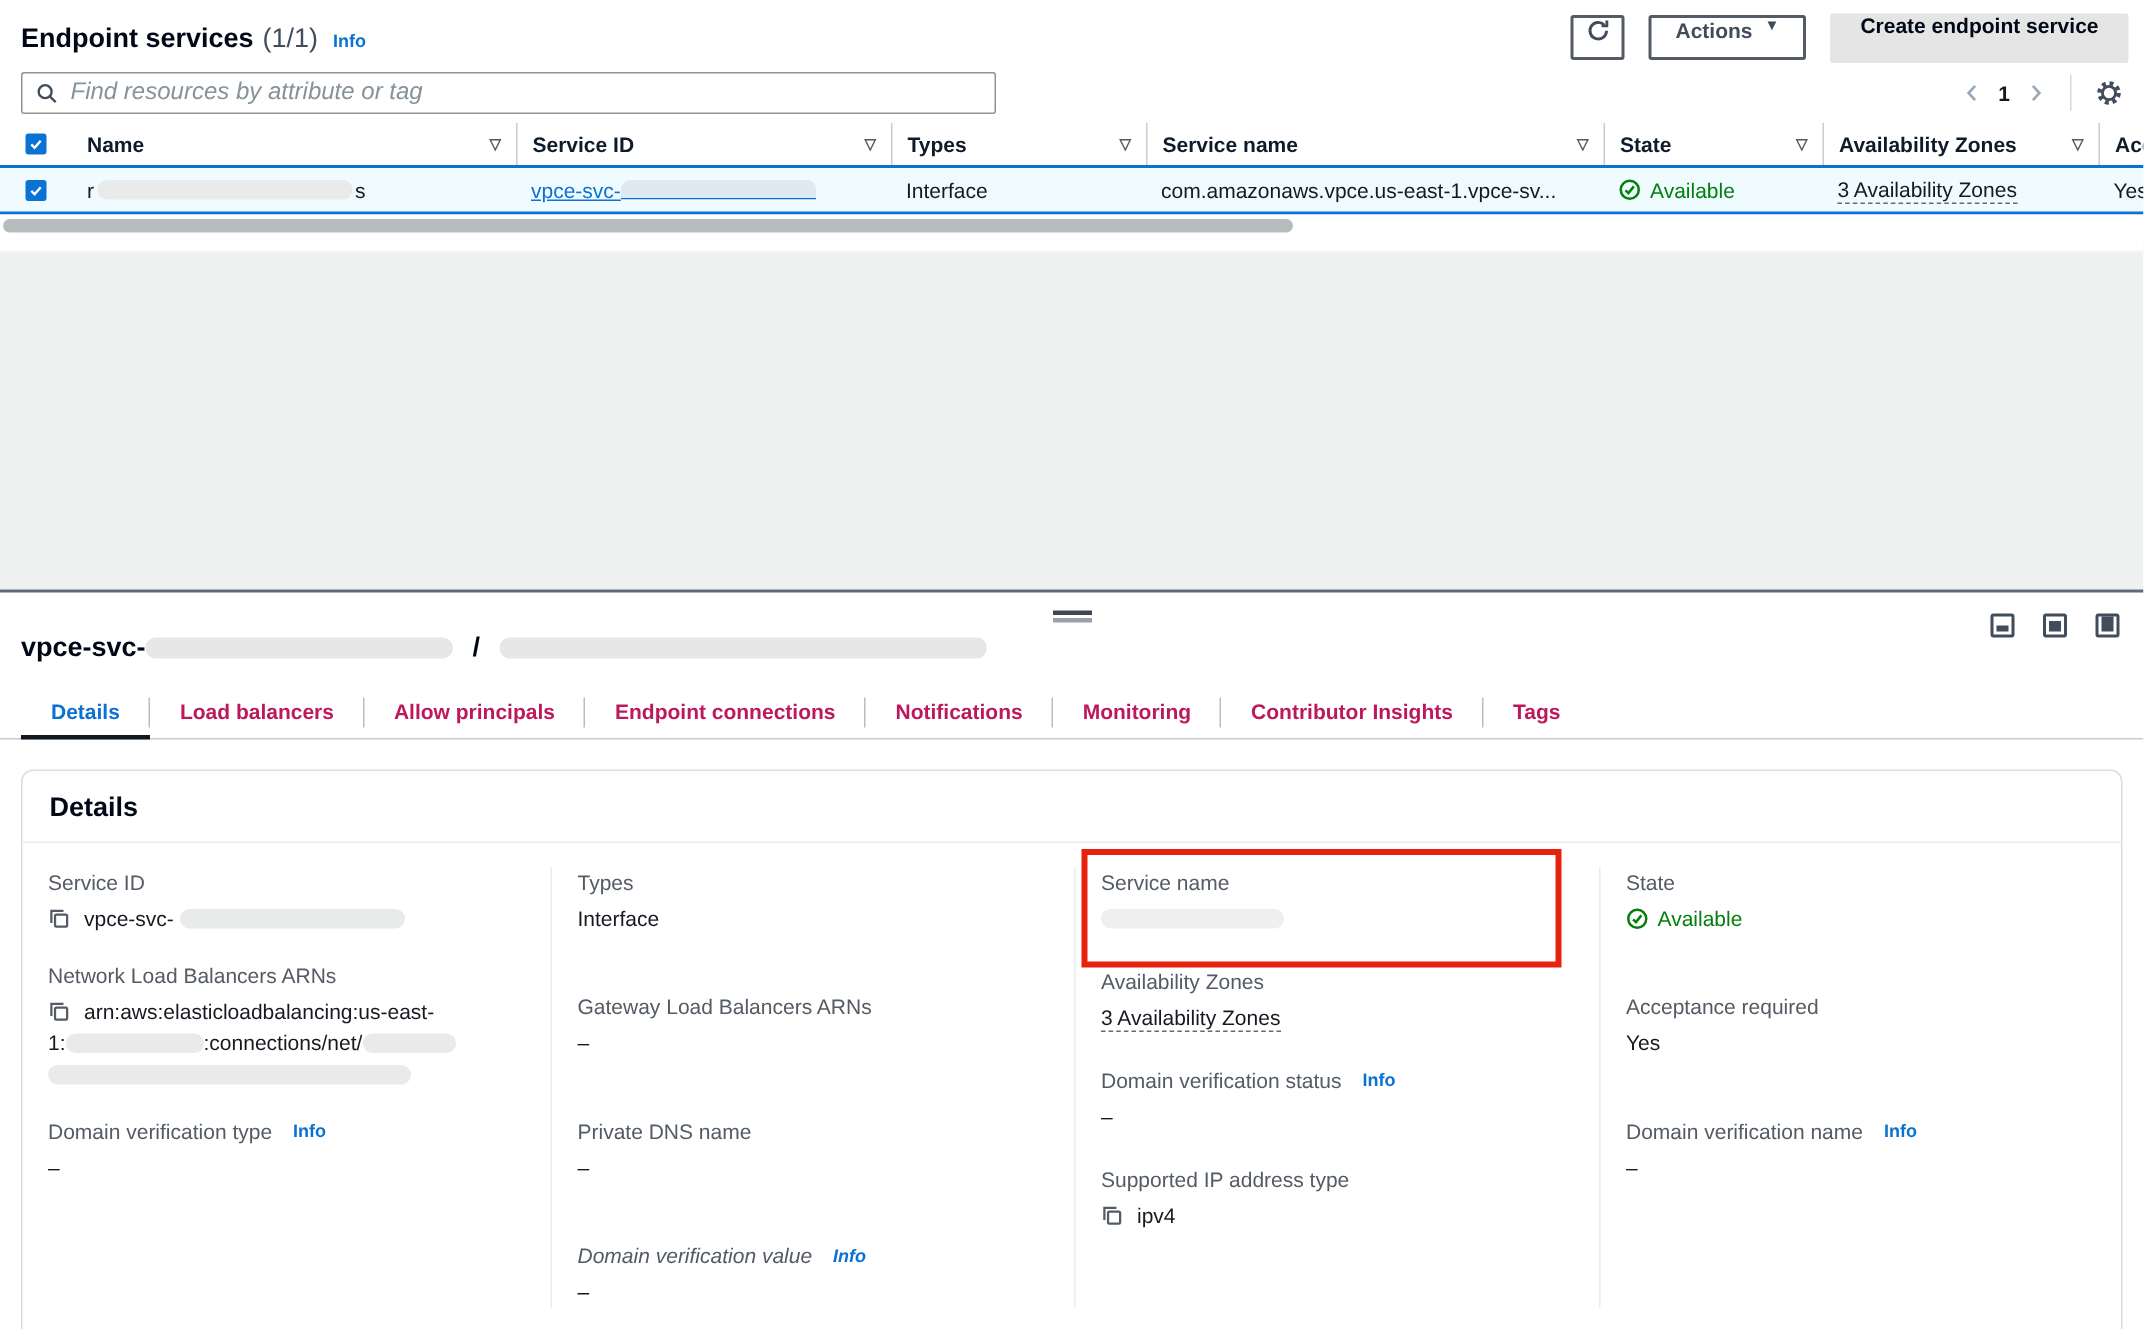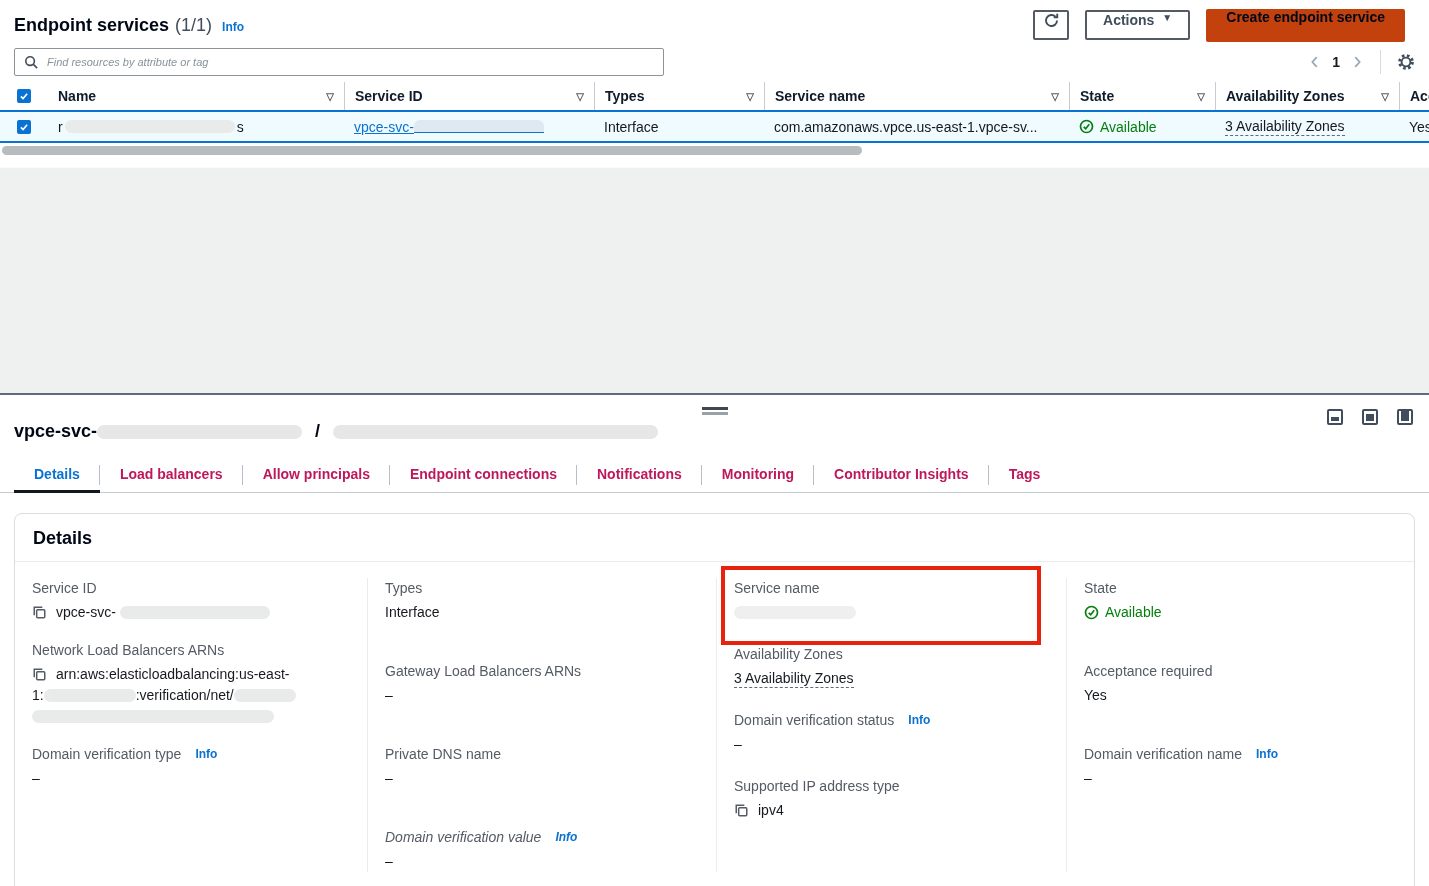--- a/index.html
+++ b/index.html
@@ -1,33 +1,33 @@
 <!DOCTYPE html>
 <html><head>
 <meta charset="utf-8">
 <style>
   * { margin:0; padding:0; box-sizing:border-box; }
   html,body { width:1429px; height:886px; overflow:hidden; background:#fff;
     font-family:"Liberation Sans", sans-serif; color:#16191f; }
 
   
-  .header-row { height:42px; display:flex; align-items:center; justify-content:space-between; padding:8px 24px 0 14px; }
+  .header-row { height:42px; display:flex; align-items:center; justify-content:space-between; padding:8px 10px 0 14px; }
   .page-title { font-size:18px; font-weight:bold; color:#000716; display:flex; align-items:baseline; gap:6px; }
   .page-title .count { font-weight:normal; color:#414d5c;text-align:center; }
   .info-link { font-size:12px; font-weight:bold; color:#0972d3; text-decoration:none; margin-left:4px; }
   .header-actions { display:flex; gap:16px; align-items:center; }
   .btn { height:30px; border:2px solid #545b64; border-radius:2px; background:#fff; display:flex; align-items:flex-start; justify-content:center; font-size:14px; font-weight:bold; color:#414d5c; cursor:pointer; }
   .btn-icon { width:36px; }
   .btn-actions { padding:0 16px; gap:8px; }
-  .btn-primary { background:#c2410c; border:none; color:#000716; padding:0 20px; height:33px; }
+  .btn-primary { background:#e5e5e5; border:none; color:#000716; padding:0 20px; height:33px; }
   .caret-down { font-size:10px; color:#414d5c; }
 
   .search-row { height:40px; display:flex; align-items:center; justify-content:space-between; padding:0 14px; }
   .search-box { width:650px; height:28px; border:1px solid #8d9396; border-radius:2px; display:flex; align-items:center; gap:8px; padding:0 9px; background:#fff; }
-  .search-box input { border:none; outline:none; flex:1; font-size:11px; font-style:italic; color:#414d5c; font-family:"Liberation Sans",sans-serif; background:transparent; }
+  .search-box input { border:none; outline:none; flex:1; font-size:16px; font-style:italic; color:#414d5c; font-family:"Liberation Sans",sans-serif; background:transparent; }
   .search-box input::placeholder { color:#87939a; font-style:italic; }
   .pagination { display:flex; align-items:center; gap:10px; }
   .page-chevron { background:none; border:none; cursor:pointer; display:flex; align-items:center; }
   .page-num { font-size:14px; font-weight:bold; color:#16191f; }
   .pg-divider { width:1px; height:24px; background:#d5dbdb; margin:0 6px; }
   .gear-btn { background:none; border:none; cursor:pointer; display:flex; }
 
   
   .grid-cols { display:grid; grid-template-columns:48px 296px 250px 170px 305px 146px 184px 30px; }
   .table-header { height:28px; align-items:center; }
@@ -288,21 +288,21 @@
         </div>
         <div class="field">
           <div class="field-label">Network Load Balancers ARNs</div>
           <div class="field-value">
             <div class="vline"><span class="copy-icon">
               <svg width="15" height="15" viewBox="0 0 16 16">
                     <rect x="5" y="5" width="8.6" height="8.6" rx="1" fill="none" stroke="#545b64" stroke-width="1.6"></rect>
                     <path d="M11 2.4H2.4V11" fill="none" stroke="#545b64" stroke-width="1.6"></path>
                   </svg>
             </span><span>arn:aws:elasticloadbalancing:us-east-</span></div>
-            <div class="vline"><span>1:</span><span class="redact" style="width:92px;"></span><span>:verification/net/</span><span class="redact" style="width:62px;"></span></div>
+            <div class="vline"><span>1:</span><span class="redact" style="width:92px;"></span><span>:connections/net/</span><span class="redact" style="width:62px;"></span></div>
             <div class="vline"><span class="redact" style="width:242px;"></span></div>
           </div>
         </div>
         <div class="field">
           <div class="field-label">
             <span>Domain verification type</span>
             <a class="info-link" href="#">Info</a>
           </div>
           <div class="field-value">–</div>
         </div>

